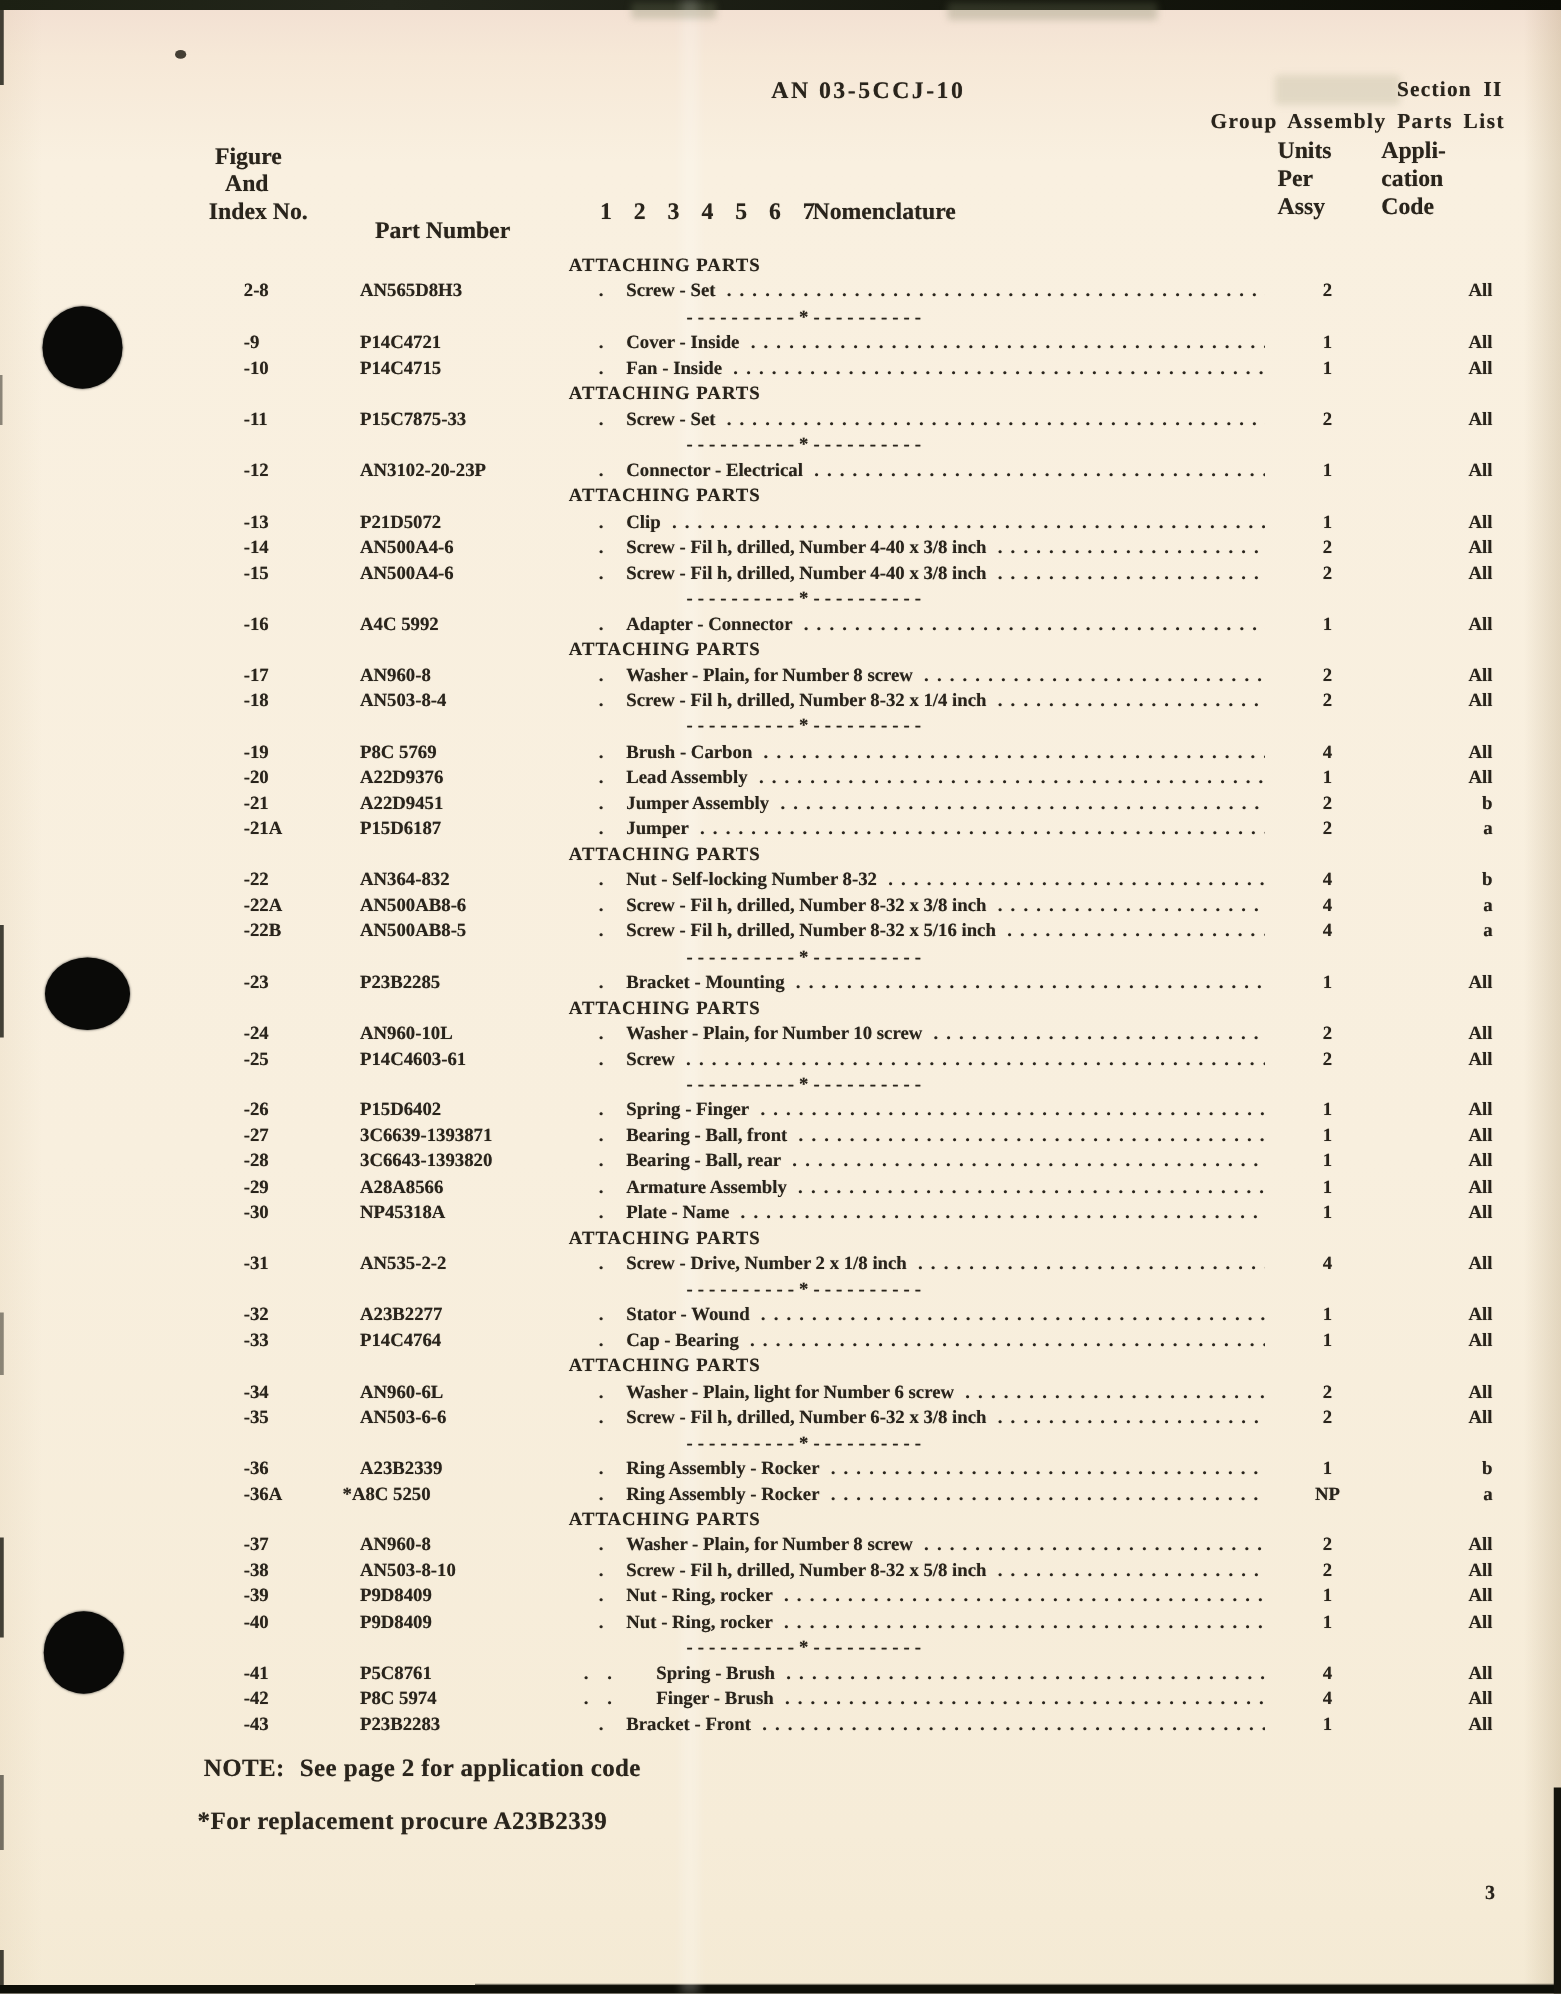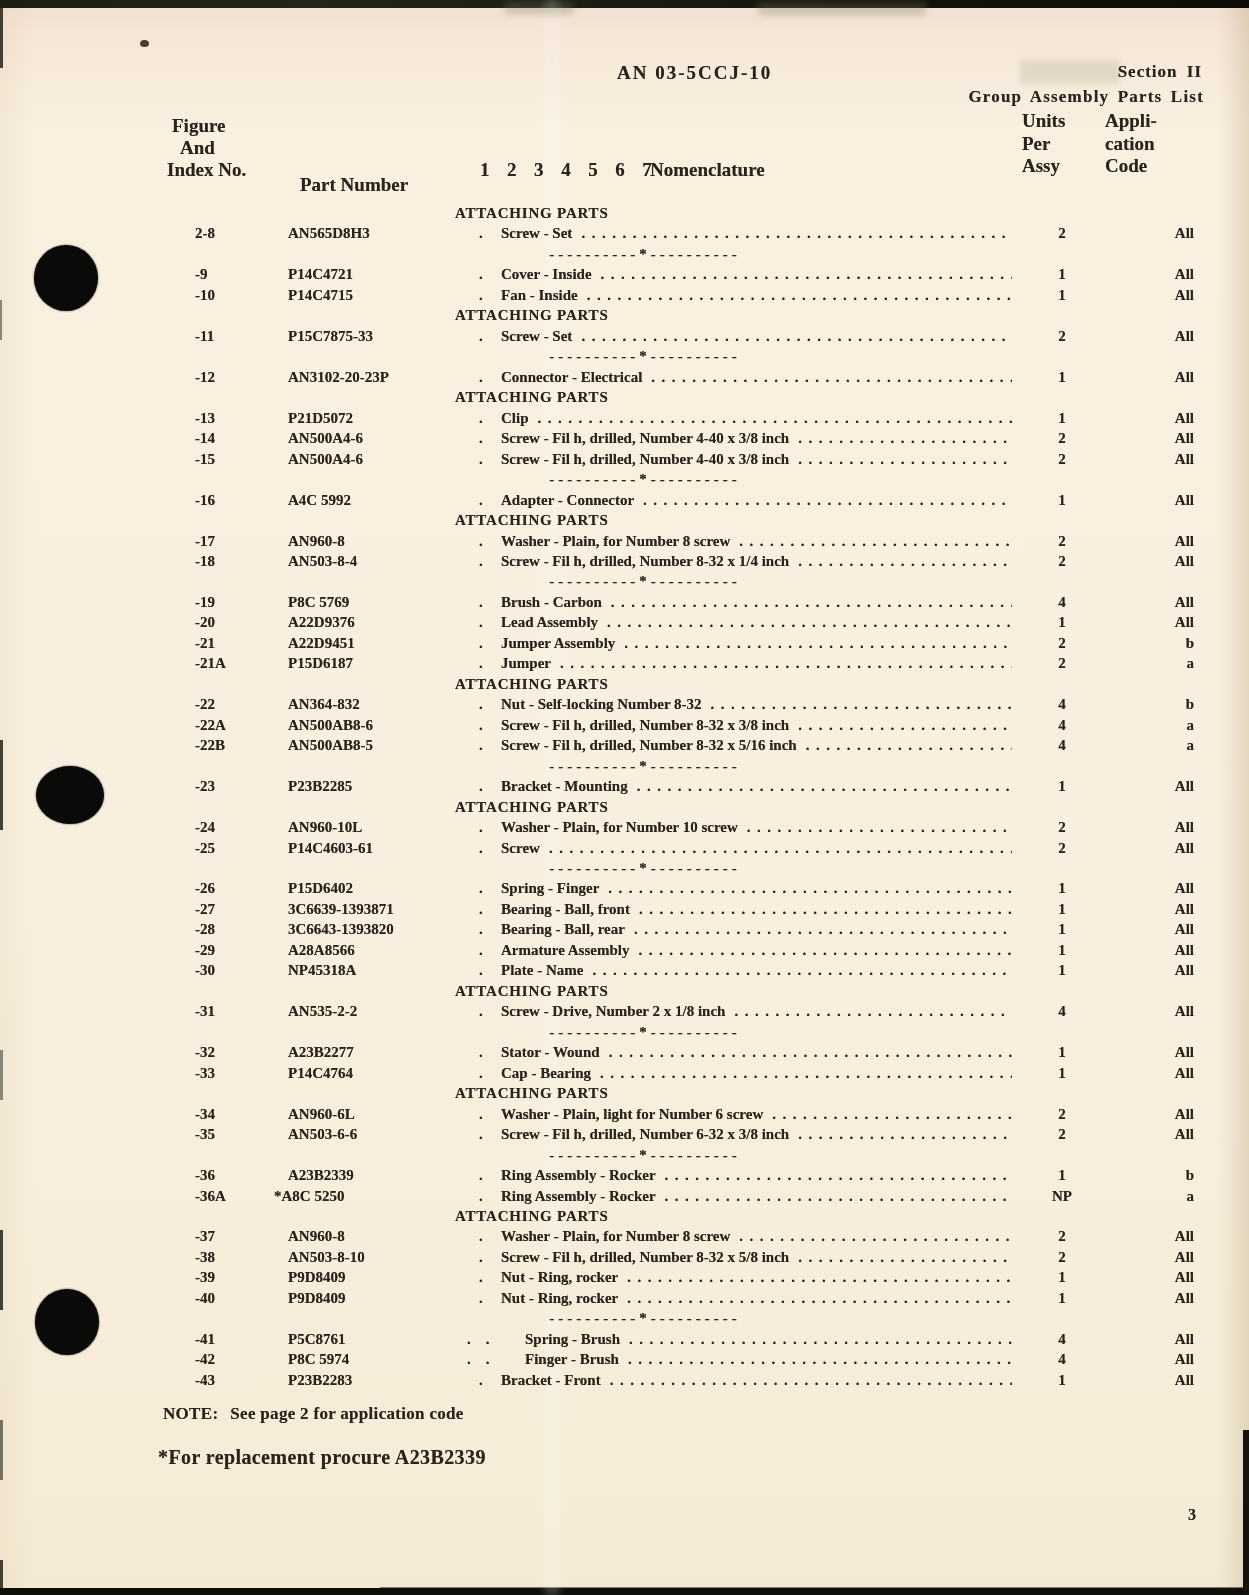--- a/index.html
+++ b/index.html
@@ -47,21 +47,21 @@
   .c-pn.starred { left:274px; }
   .c-nom { left:455px; width:557px; display:flex; align-items:baseline; }
   .pref { flex:none; box-sizing:border-box; }
   .pref.ind1 { width:46px; padding-left:24px; }
   .pref.ind2 { width:70px; padding-left:12px; }
   .nm { flex:none; white-space:nowrap; }
   .dots { flex:1 1 0; overflow:hidden; white-space:nowrap; margin-left:9px; letter-spacing:6.5px; }
   .c-u { left:1022px; width:80px; text-align:center; }
   .c-code { left:1094px; width:100px; text-align:right; }
   
-  .note { left:163px; top:1404px; font-size:17px; letter-spacing:0.3px; white-space:nowrap; }
+  .note { left:163px; top:1404px; font-size:20px; letter-spacing:0.3px; white-space:nowrap; }
   .note .lbl { margin-right:12px; }
   .footnote { left:158px; top:1446px; font-size:20px; letter-spacing:0.4px; white-space:nowrap; }
   .pagenum { left:1188px; top:1506px; font-size:16px; }
 </style>
 </head>
 <body>
 
 <div class="page">
 
   <div class="abs edge-top"></div>

